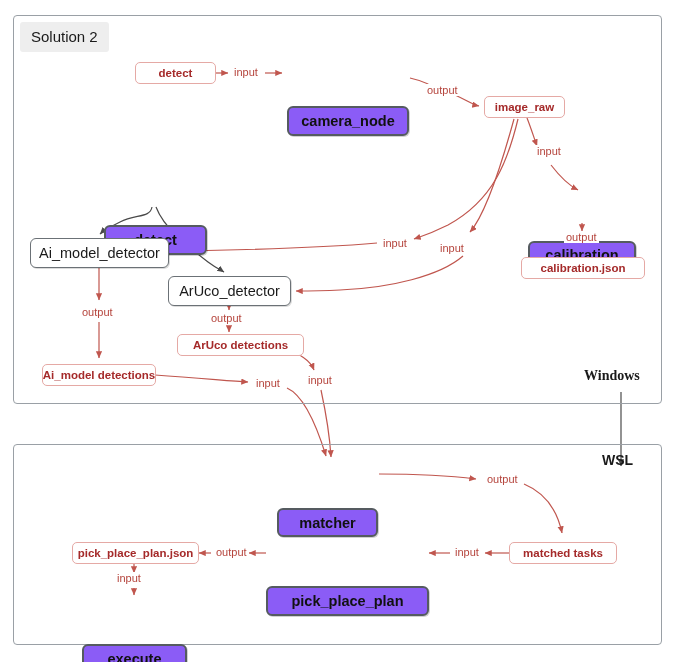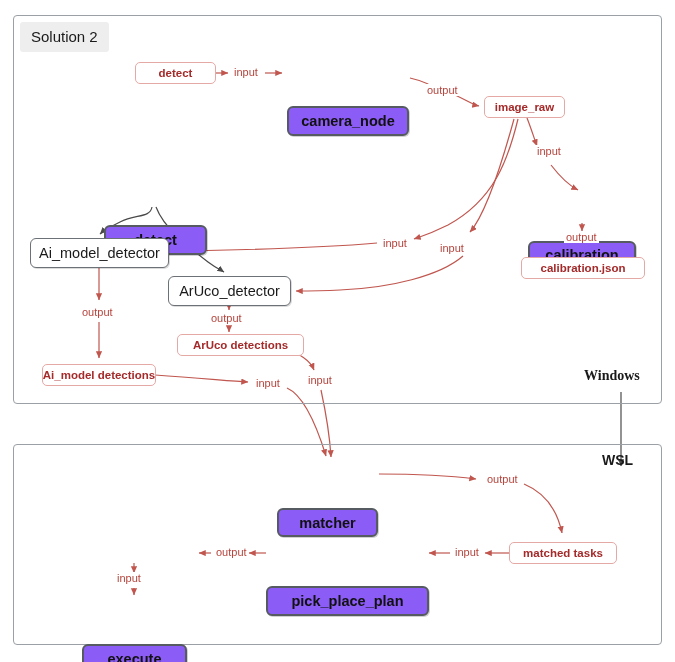--- a/index.html
+++ b/index.html
@@ -204,20 +204,21 @@
   <div class="node data" style="left:42px; top:364px; width:114px; height:22px;">Ai_model detections</div>
 
   <div class="node data" style="left:177px; top:334px; width:127px; height:22px;">ArUco detections</div>
 
   <div class="node process" style="left:277px; top:460px; width:101px; height:29px;">matcher</div>
 
   <div class="node data" style="left:509px; top:542px; width:108px; height:22px;">matched tasks</div>
 
   <div class="node process" style="left:266px; top:538px; width:163px; height:30px;">pick_place_plan</div>
 
+  <div class="node data" style="left:72px; top:542px; width:127px; height:22px;">pick_place_plan.json</div>
 
   <div class="node process" style="left:82px; top:596px; width:105px; height:30px;">execute</div>
 
   <div class="edge-label" style="left:232px; top:66px;">input</div>
 
   <div class="edge-label" style="left:425px; top:84px;">output</div>
 
   <div class="edge-label" style="left:535px; top:145px;">input</div>
 
   <div class="edge-label" style="left:564px; top:231px;">output</div>

